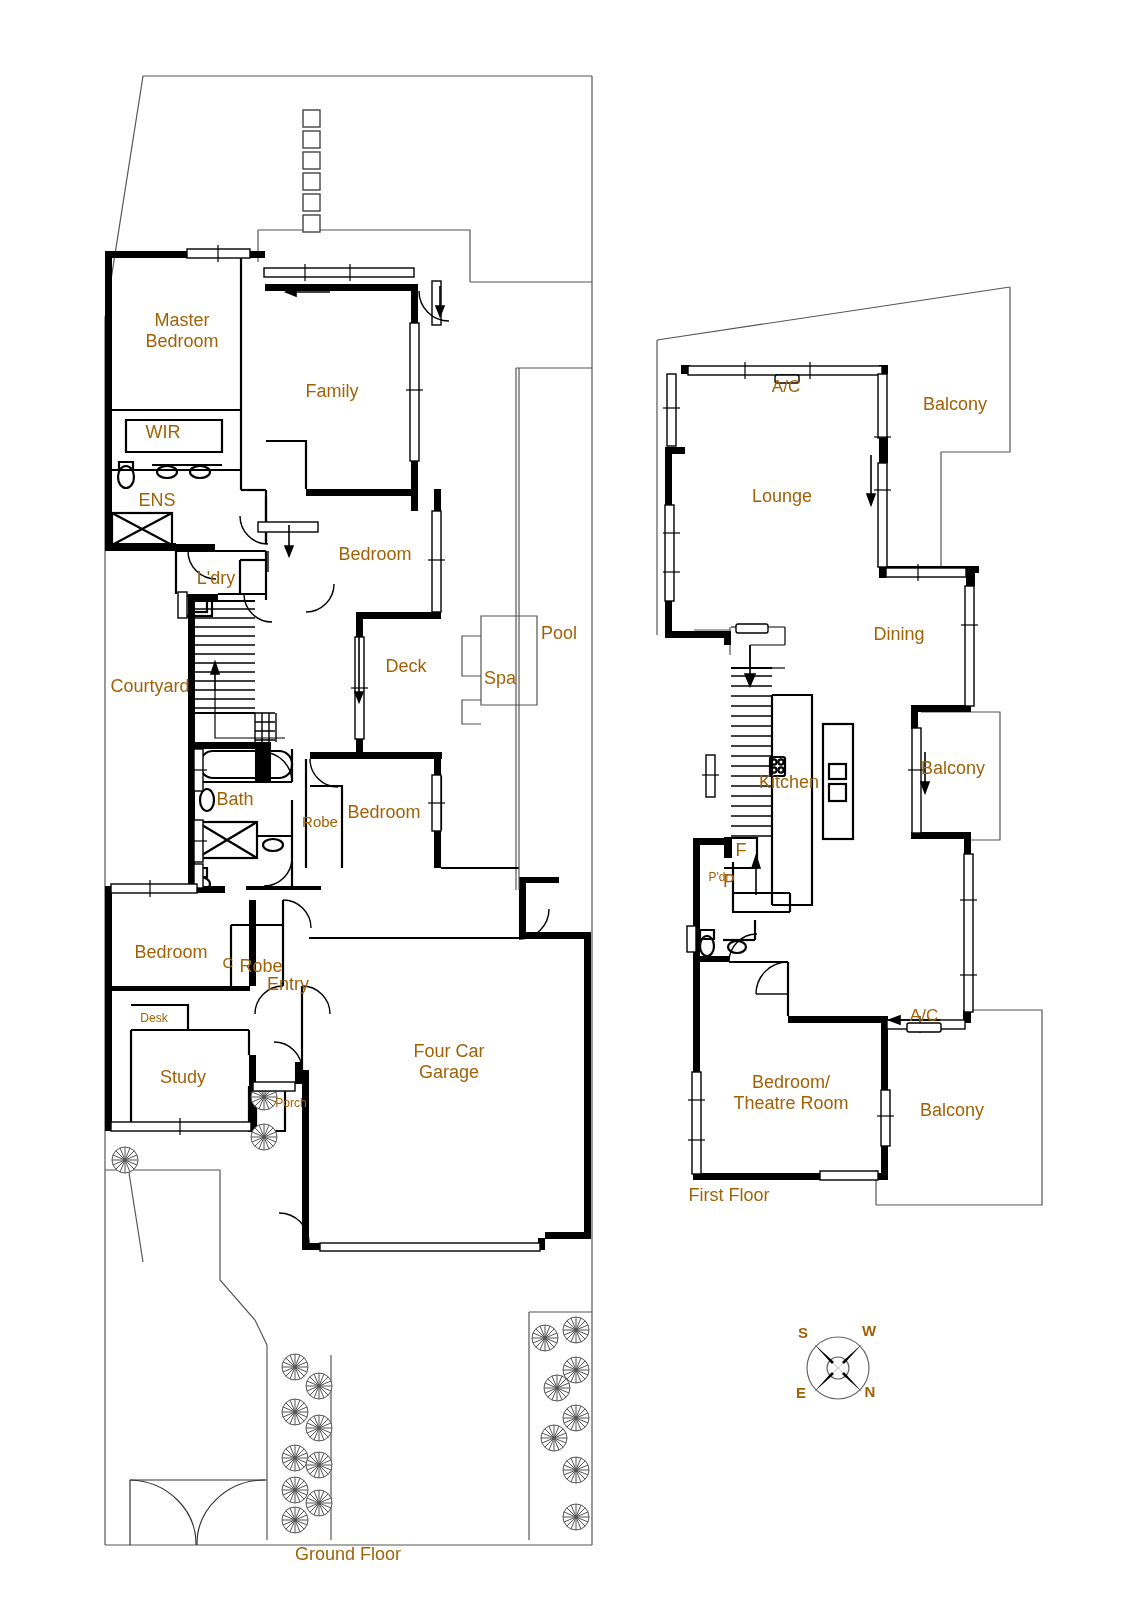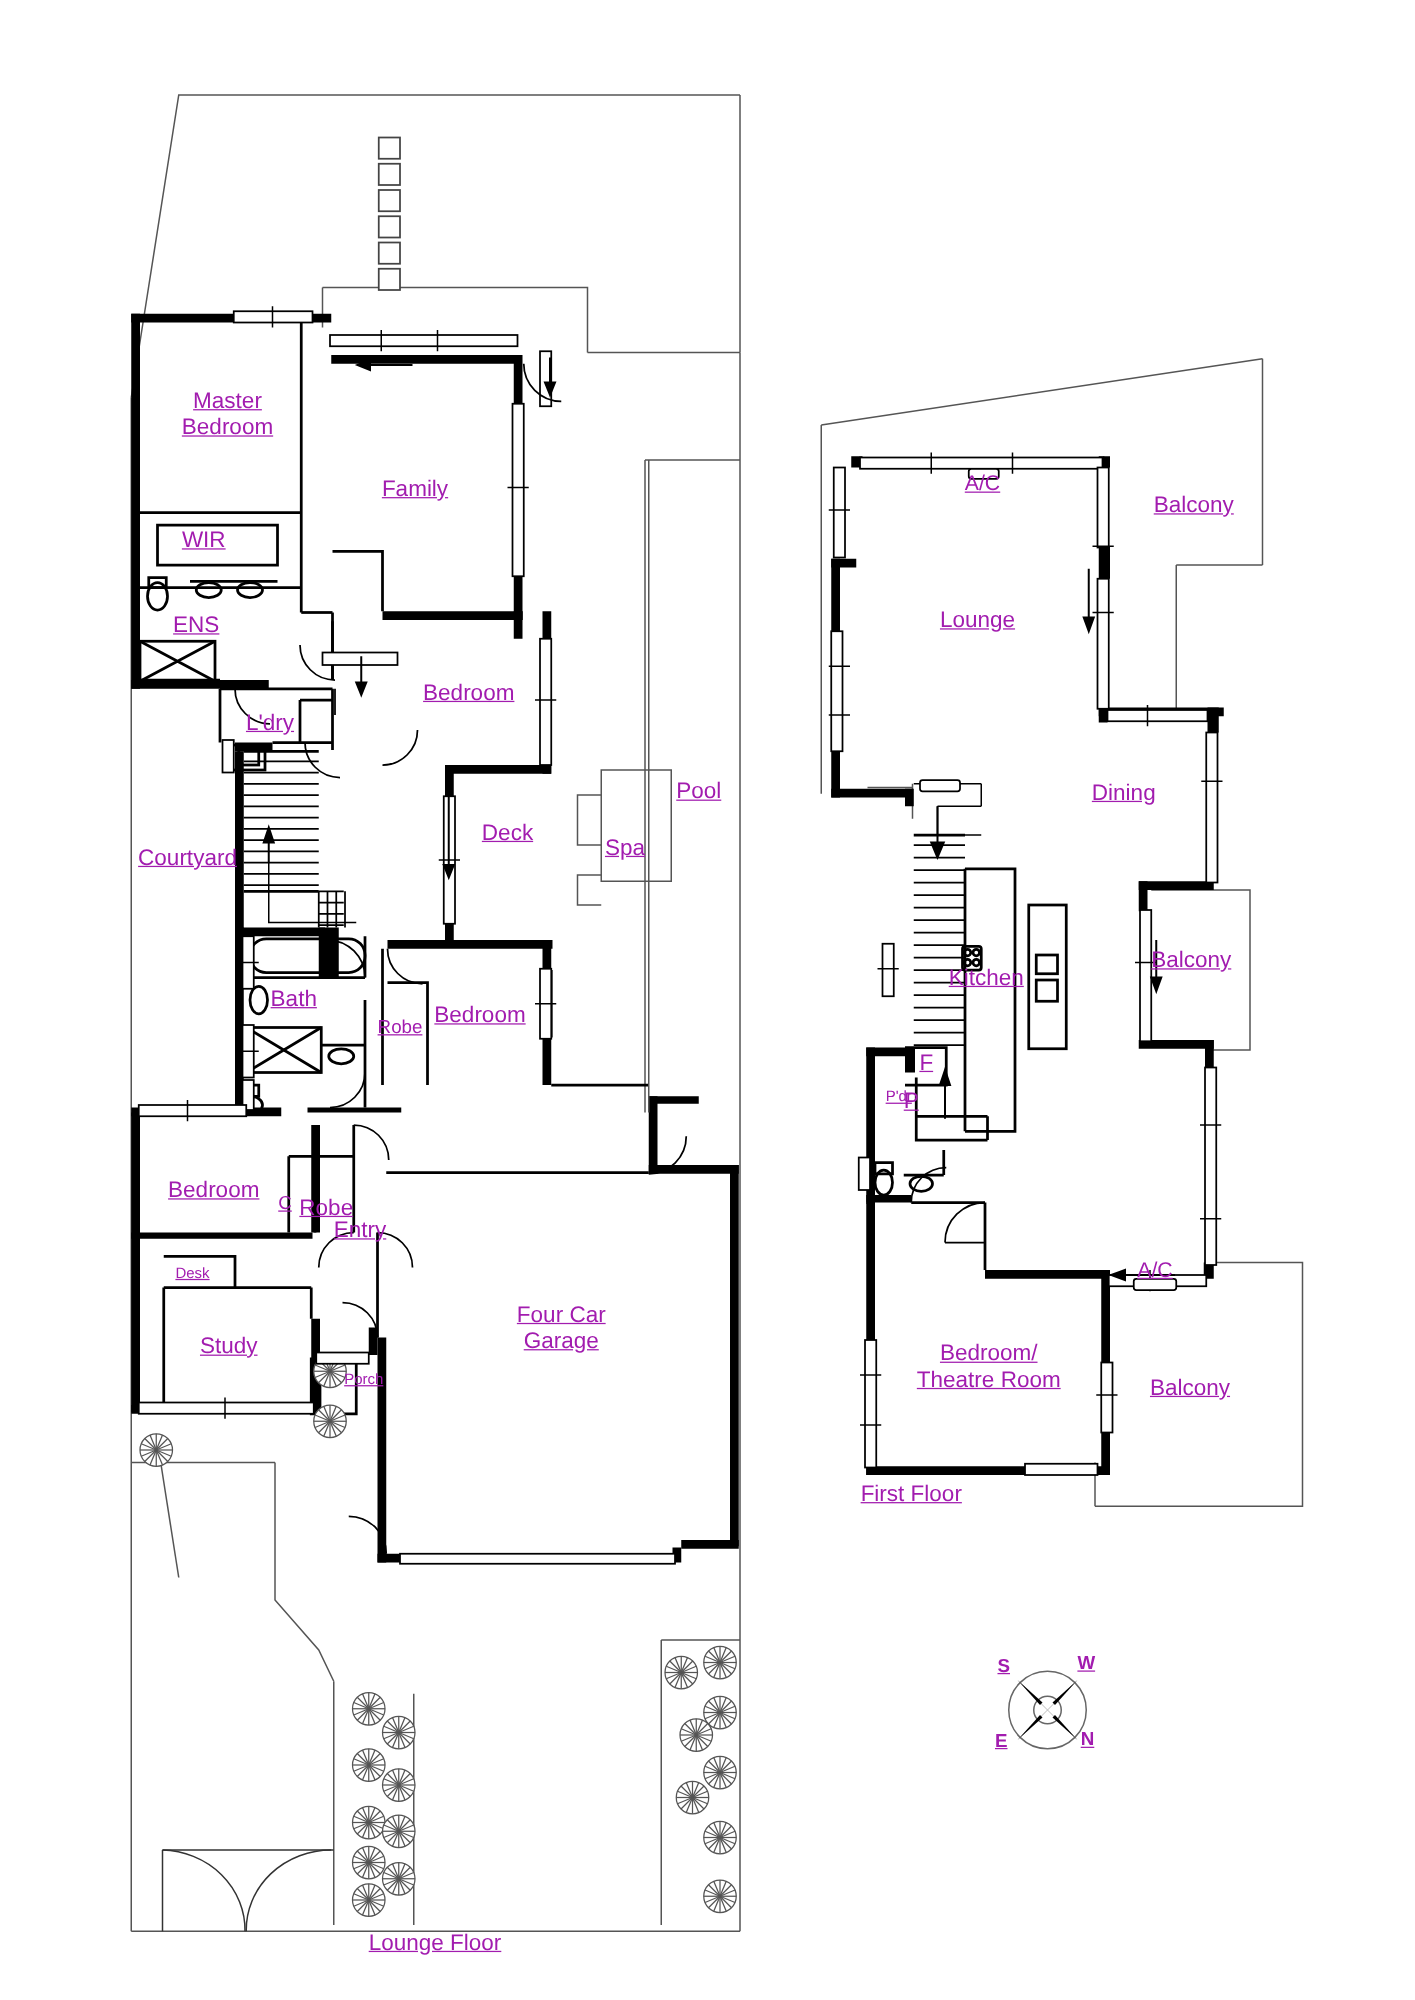--- a/index.html
+++ b/index.html
@@ -1,19 +1,19 @@
 <!DOCTYPE html>
 <html><head>
 <meta charset="utf-8">
 <style>
   html,body{margin:0;padding:0;background:#ffffff;}
   body{font-family:"Liberation Sans", sans-serif;}
   #page{position:relative;width:1132px;height:1600px;background:#ffffff;overflow:hidden;}
   #plan-svg{position:absolute;left:0;top:0;width:1132px;height:1600px;}
-  .lbl{position:absolute;color:#a21caf;font-family:"Liberation Sans", sans-serif;white-space:pre;line-height:1.15;text-decoration:underline;}
+  .lbl{position:absolute;color:#a16207;font-family:"Liberation Sans", sans-serif;white-space:pre;line-height:1.15;}
   .lbl.c{transform:translate(-50%,-50%);text-align:center;}
   .rot90{transform:translate(-50%,-50%) rotate(90deg);}
   .s19{font-size:18px;}
   .s16{font-size:15px;}
   .s13{font-size:12px;}
   .s12{font-size:17px;}
   .bold{font-weight:bold;}
 </style>
 </head>
 <body>
@@ -557,21 +557,21 @@
 <div class="lbl c s19" style="left:741px;top:850px;"><span>F</span></div>
 <div class="lbl c s19" style="left:729px;top:881px;"><span>P</span></div>
 <div class="lbl c s13" style="left:719px;top:878px;"><span>P'dr</span></div>
 <div class="lbl c s19" style="left:791px;top:1093px;"><span>Bedroom/
 Theatre Room</span></div>
 <div class="lbl c s19" style="left:952px;top:1110px;"><span>Balcony</span></div>
 
 <div class="lbl c s12" style="left:786px;top:387px;"><span>A/C</span></div>
 <div class="lbl c s12" style="left:924px;top:1016px;"><span>A/C</span></div>
 
-<div class="lbl c s19" style="left:348px;top:1554px;"><span>Lounge Floor</span></div>
+<div class="lbl c s19" style="left:348px;top:1554px;"><span>Ground Floor</span></div>
 <div class="lbl c s19" style="left:729px;top:1195px;"><span>First Floor</span></div>
 
 <div class="lbl c s16 bold" style="left:803px;top:1333px;"><span>S</span></div>
 <div class="lbl c s16 bold" style="left:869px;top:1331px;"><span>W</span></div>
 <div class="lbl c s16 bold" style="left:801px;top:1393px;"><span>E</span></div>
 <div class="lbl c s16 bold" style="left:870px;top:1392px;"><span>N</span></div>
 
 </div>
 
 </body></html>

